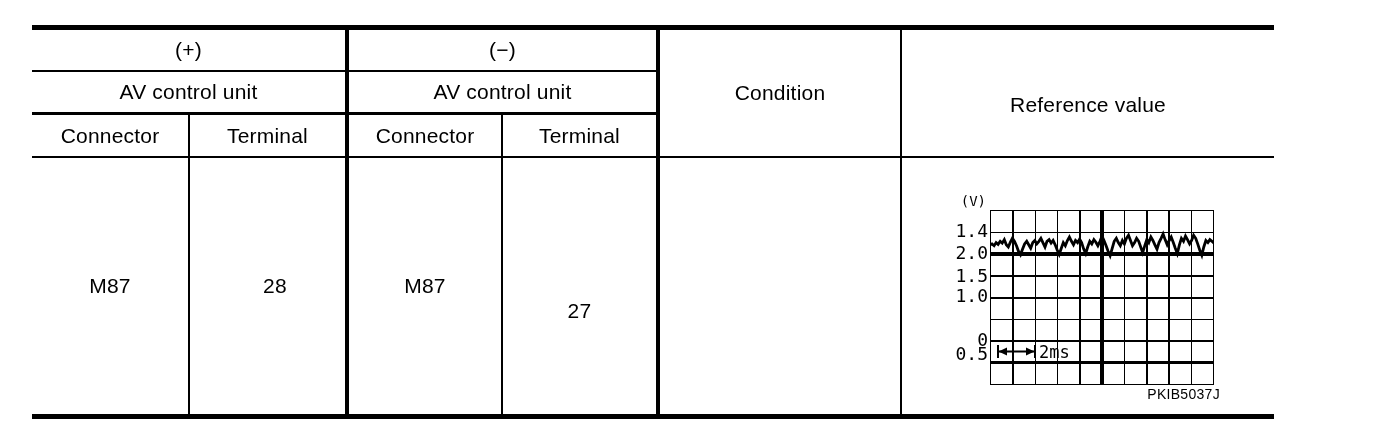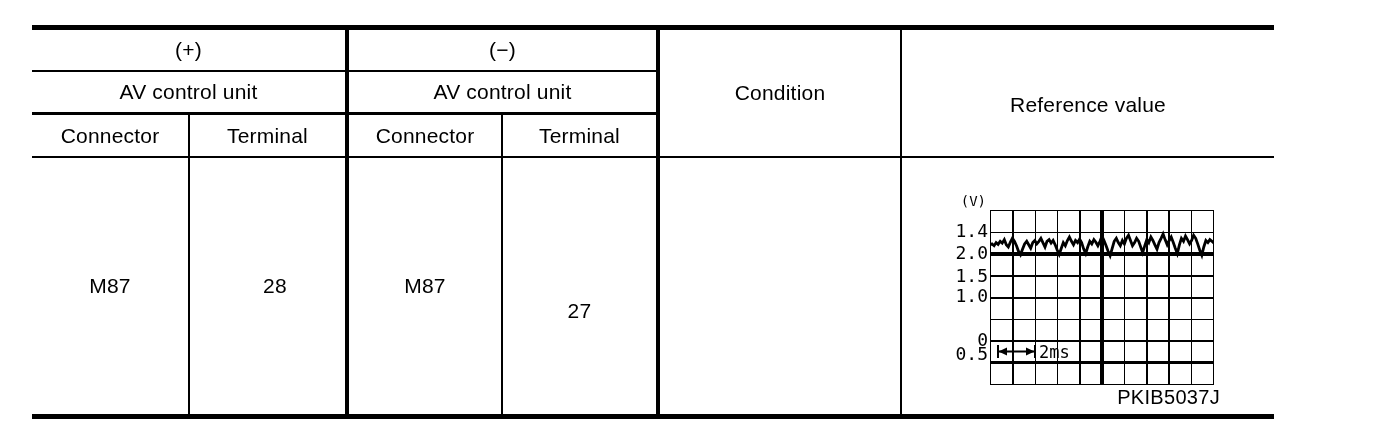--- a/index.html
+++ b/index.html
@@ -17,21 +17,21 @@
         font-family:"DejaVu Sans Mono",monospace;font-size:14px;line-height:14px;}
   .grid{position:absolute;left:40px;top:16px;width:224px;height:175px;
         background-image:
           repeating-linear-gradient(to right,#000 0 1.5px,transparent 1.5px 22.3px),
           repeating-linear-gradient(to bottom,#000 0 1.5px,transparent 1.5px 21.75px);}
   .grid .vcenter{position:absolute;left:110px;top:0;width:3.5px;height:175px;background:#000;}
   .grid .h20{position:absolute;left:0;top:42px;width:224px;height:3.5px;background:#000;}
   .grid .hbot{position:absolute;left:0;top:150.5px;width:224px;height:3.5px;background:#000;}
   .wavesvg{position:absolute;left:40px;top:16px;}
   .codelabel{position:absolute;left:90px;top:192px;width:180px;text-align:right;
-        font-size:20px;letter-spacing:0.3px;}
+        font-size:14px;letter-spacing:0.3px;}
 </style>
 </head>
 <body>
 
 <div class="page">
 
   <div class="line" style="left:32px;top:25px;width:1242px;height:5px;"></div>
   <div class="line" style="left:32px;top:414px;width:1242px;height:5px;"></div>
   <div class="line" style="left:32px;top:70px;width:628px;height:2px;"></div>
   <div class="line" style="left:32px;top:112px;width:628px;height:3px;"></div>

